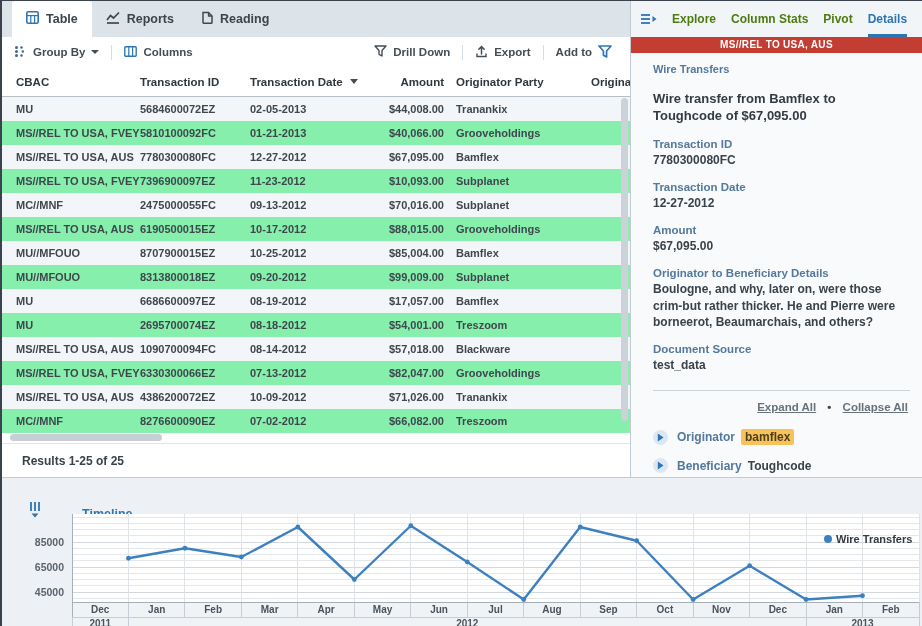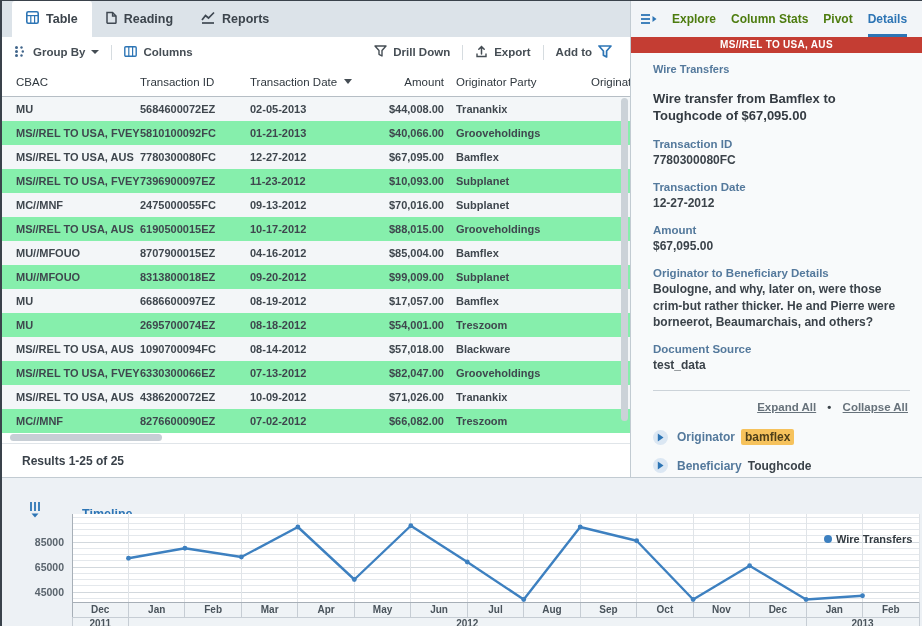--- a/index.html
+++ b/index.html
@@ -16,21 +16,21 @@
   .tab.active{background:#fff;border-radius:3px 3px 0 0}
 
   
   .toolbar{height:30px;display:flex;align-items:center;padding:0 18px 0 12px;flex:0 0 auto;background:#fff}
   .tbtn{display:flex;align-items:center;gap:6px;font-size:11.5px;font-weight:700;color:#454d54;cursor:pointer;white-space:nowrap}
   .tsep{width:1px;height:15px;background:#d6dce0;margin:0 12px}
   .spacer{flex:1}
   .caret{width:0;height:0;border-left:4px solid transparent;border-right:4px solid transparent;border-top:4px solid #454d54;display:inline-block}
 
   
-  .thead{height:30px;display:flex;align-items:center;padding-left:14px;font-size:11.5px;font-weight:400;color:#2f373e;border-bottom:1px solid #b6bec5;flex:0 0 auto;background:#fff}
+  .thead{height:30px;display:flex;align-items:center;padding-left:14px;font-size:11.5px;font-weight:700;color:#2f373e;border-bottom:1px solid #b6bec5;flex:0 0 auto;background:#fff}
   .hcell{display:flex;align-items:center}
   .trow{height:24px;display:flex;align-items:center;padding-left:14px;font-size:11px;font-weight:600;color:#3f474e}
   .trow.odd{background:#f3f6f8}
   .cell,.hcell{white-space:nowrap;overflow:hidden}
   .c1{width:124px}.c2{width:110px}.c3{width:116px}
   .c4{width:78px;text-align:right;justify-content:flex-end}
   .c5{width:118px;margin-left:12px}.c6{flex:1;margin-left:17px}
   .sort-caret{width:0;height:0;border-left:4px solid transparent;border-right:4px solid transparent;border-top:5px solid #454d54;display:inline-block;margin-left:7px}
   .hscroll{height:10px;position:relative;flex:0 0 auto;background:#fff}
   .hthumb{position:absolute;left:8px;top:1px;width:152px;height:7px;border-radius:4px;background:#c7ced5}
@@ -79,32 +79,32 @@
         <div class="tab active">
           <span><svg width="13" height="13" viewBox="0 0 13 13">
                 <rect x="0.8" y="0.8" width="11.4" height="11.4" rx="1.5" fill="none" stroke="#2d75b5" stroke-width="1.6"></rect>
                 <line x1="1" y1="4.6" x2="12" y2="4.6" stroke="#2d75b5" stroke-width="1.2"></line>
                 <line x1="4.8" y1="4.6" x2="4.8" y2="12" stroke="#2d75b5" stroke-width="1.2"></line>
                 <line x1="8.6" y1="4.6" x2="8.6" y2="12" stroke="#2d75b5" stroke-width="1.2"></line>
               </svg></span>
           <span>Table</span>
         </div>
         <div class="tab">
+          <span><svg width="14" height="13" viewBox="0 0 14 13">
+                <polyline points="1,9 4.5,4.5 7.5,7 13,1.5" fill="none" stroke="#3f4852" stroke-width="1.7"></polyline>
+                <line x1="1" y1="12" x2="13" y2="12" stroke="#3f4852" stroke-width="1.7"></line>
+              </svg></span>
+          <span>Reports</span>
+        </div>
+        <div class="tab">
           <span><svg width="11" height="13" viewBox="0 0 11 13">
                 <path d="M1 1.5 H6.5 L10 5 V11.5 A0.8 0.8 0 0 1 9.2 12.3 H1.8 A0.8 0.8 0 0 1 1 11.5 Z" fill="none" stroke="#3f4852" stroke-width="1.5"></path>
                 <path d="M6.5 1.5 V5 H10" fill="none" stroke="#3f4852" stroke-width="1.3"></path>
               </svg></span>
           <span>Reading</span>
-        </div>
-        <div class="tab">
-          <span><svg width="14" height="13" viewBox="0 0 14 13">
-                <polyline points="1,9 4.5,4.5 7.5,7 13,1.5" fill="none" stroke="#3f4852" stroke-width="1.7"></polyline>
-                <line x1="1" y1="12" x2="13" y2="12" stroke="#3f4852" stroke-width="1.7"></line>
-              </svg></span>
-          <span>Reports</span>
         </div>
       </div>
 
       <div class="toolbar">
         <div class="tbtn">
           <span><svg width="13" height="13" viewBox="0 0 13 13">
                 <circle cx="2.5" cy="2.5" r="1.5" fill="#40658a"></circle>
                 <circle cx="2.5" cy="6.5" r="1.5" fill="#40658a"></circle>
                 <circle cx="2.5" cy="10.5" r="1.5" fill="#40658a"></circle>
                 <circle cx="7.5" cy="2.5" r="1.2" fill="#40658a"></circle>
@@ -214,21 +214,21 @@
             <span class="cell c1">MS//REL TO USA, AUS</span>
             <span class="cell c2">6190500015EZ</span>
             <span class="cell c3">10-17-2012</span>
             <span class="cell c4">$88,015.00</span>
             <span class="cell c5">Grooveholdings</span>
             <span class="cell c6"></span>
           </div>
           <div class="trow odd">
             <span class="cell c1">MU//MFOUO</span>
             <span class="cell c2">8707900015EZ</span>
-            <span class="cell c3">04-16-2012</span>
+            <span class="cell c3">10-25-2012</span>
             <span class="cell c4">$85,004.00</span>
             <span class="cell c5">Bamflex</span>
             <span class="cell c6"></span>
           </div>
           <div class="trow even">
             <span class="cell c1">MU//MFOUO</span>
             <span class="cell c2">8313800018EZ</span>
             <span class="cell c3">09-20-2012</span>
             <span class="cell c4">$99,009.00</span>
             <span class="cell c5">Subplanet</span>

